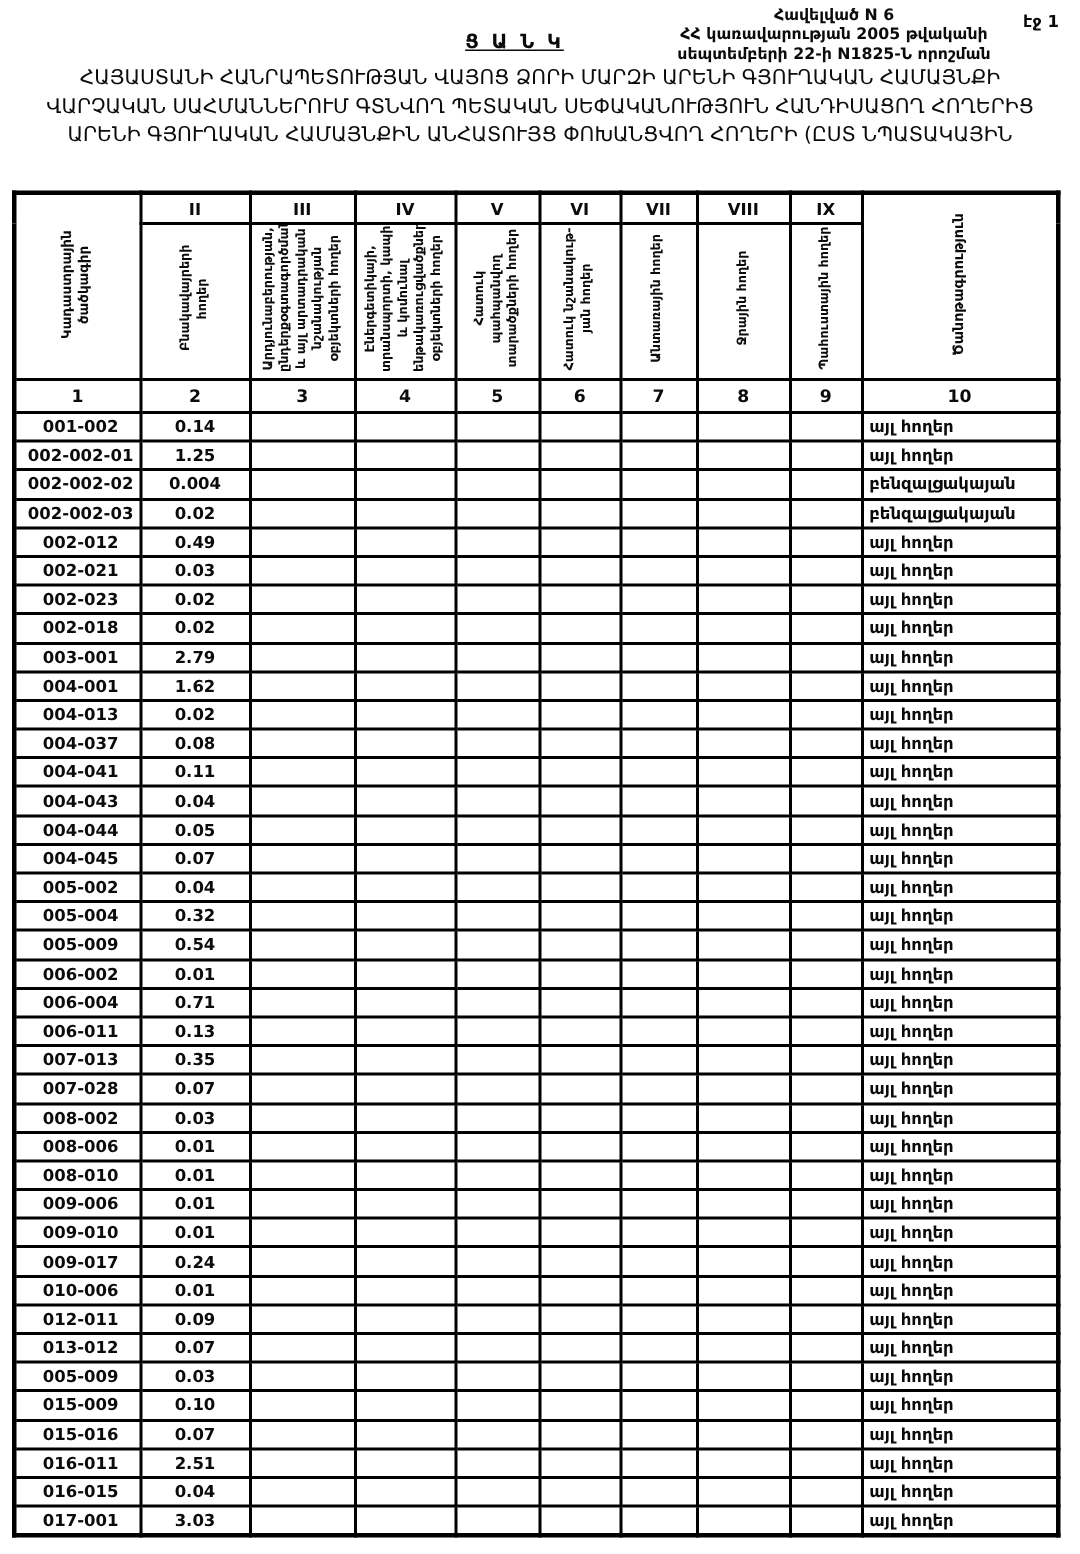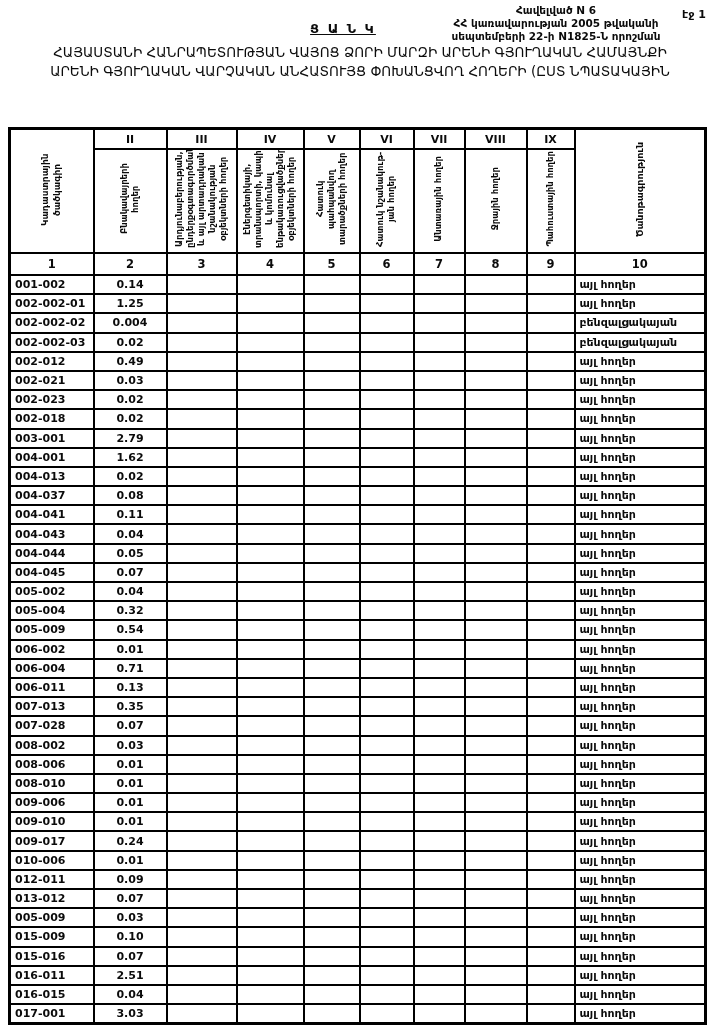--- a/index.html
+++ b/index.html
@@ -49,38 +49,39 @@
     display:inline-block;
     font-size:8.5px;font-weight:bold;line-height:1.3;
     max-height:98px;
     text-align:center;
     white-space:normal;
   }
   .vert-col1{max-height:78px;font-size:9px;}
   .vert-col10{max-height:110px;font-size:9.5px;}
 
   tr.data-row td{height:17.2px;font-size:11px;line-height:15px;}
-  tr.data-row td.code{text-align:left;padding-left:4px;}
+  tr.data-row td.code{text-align:center;padding-left:4px;}
   tr.data-row td.value{text-align:center;}
   tr.data-row td.note{text-align:left;padding-left:4px;margin-left:29px;}
 </style>
 </head>
 <body>
 
 <div class="appendix"><span>Հավելված N 6</span>
 <span>ՀՀ կառավարության 2005 թվականի</span>
 <span>սեպտեմբերի 22-ի N1825-Ն որոշման</span></div>
 
 <div class="page-num">էջ 1</div>
 
 <div class="doc-type">Ց Ա Ն Կ</div>
 
 <div class="title">
   <div>ՀԱՅԱՍՏԱՆԻ ՀԱՆՐԱՊԵՏՈՒԹՅԱՆ ՎԱՅՈՑ ՁՈՐԻ ՄԱՐԶԻ ԱՐԵՆԻ ԳՅՈՒՂԱԿԱՆ ՀԱՄԱՅՆՔԻ</div>
-  <div>ԱՐԵՆԻ ԳՅՈՒՂԱԿԱՆ ՎԱՐՉԱԿԱՆ ԱՆՀԱՏՈՒՅՑ ՓՈԽԱՆՑՎՈՂ ՀՈՂԵՐԻ (ԸՍՏ ՆՊԱՏԱԿԱՅԻՆ</div>
+  <div>ՎԱՐՉԱԿԱՆ ՍԱՀՄԱՆՆԵՐՈՒՄ ԳՏՆՎՈՂ ՊԵՏԱԿԱՆ ՍԵՓԱԿԱՆՈՒԹՅՈՒՆ ՀԱՆԴԻՍԱՑՈՂ ՀՈՂԵՐԻՑ</div>
+  <div>ԱՐԵՆԻ ԳՅՈՒՂԱԿԱՆ ՀԱՄԱՅՆՔԻՆ ԱՆՀԱՏՈՒՅՑ ՓՈԽԱՆՑՎՈՂ ՀՈՂԵՐԻ (ԸՍՏ ՆՊԱՏԱԿԱՅԻՆ</div>
 </div>
 
 <table class="land">
   <colgroup>
     <col style="width:84px">
       <col style="width:73px">
       <col style="width:70px">
     <col style="width:67px">
       <col style="width:56px">
       <col style="width:54px">

